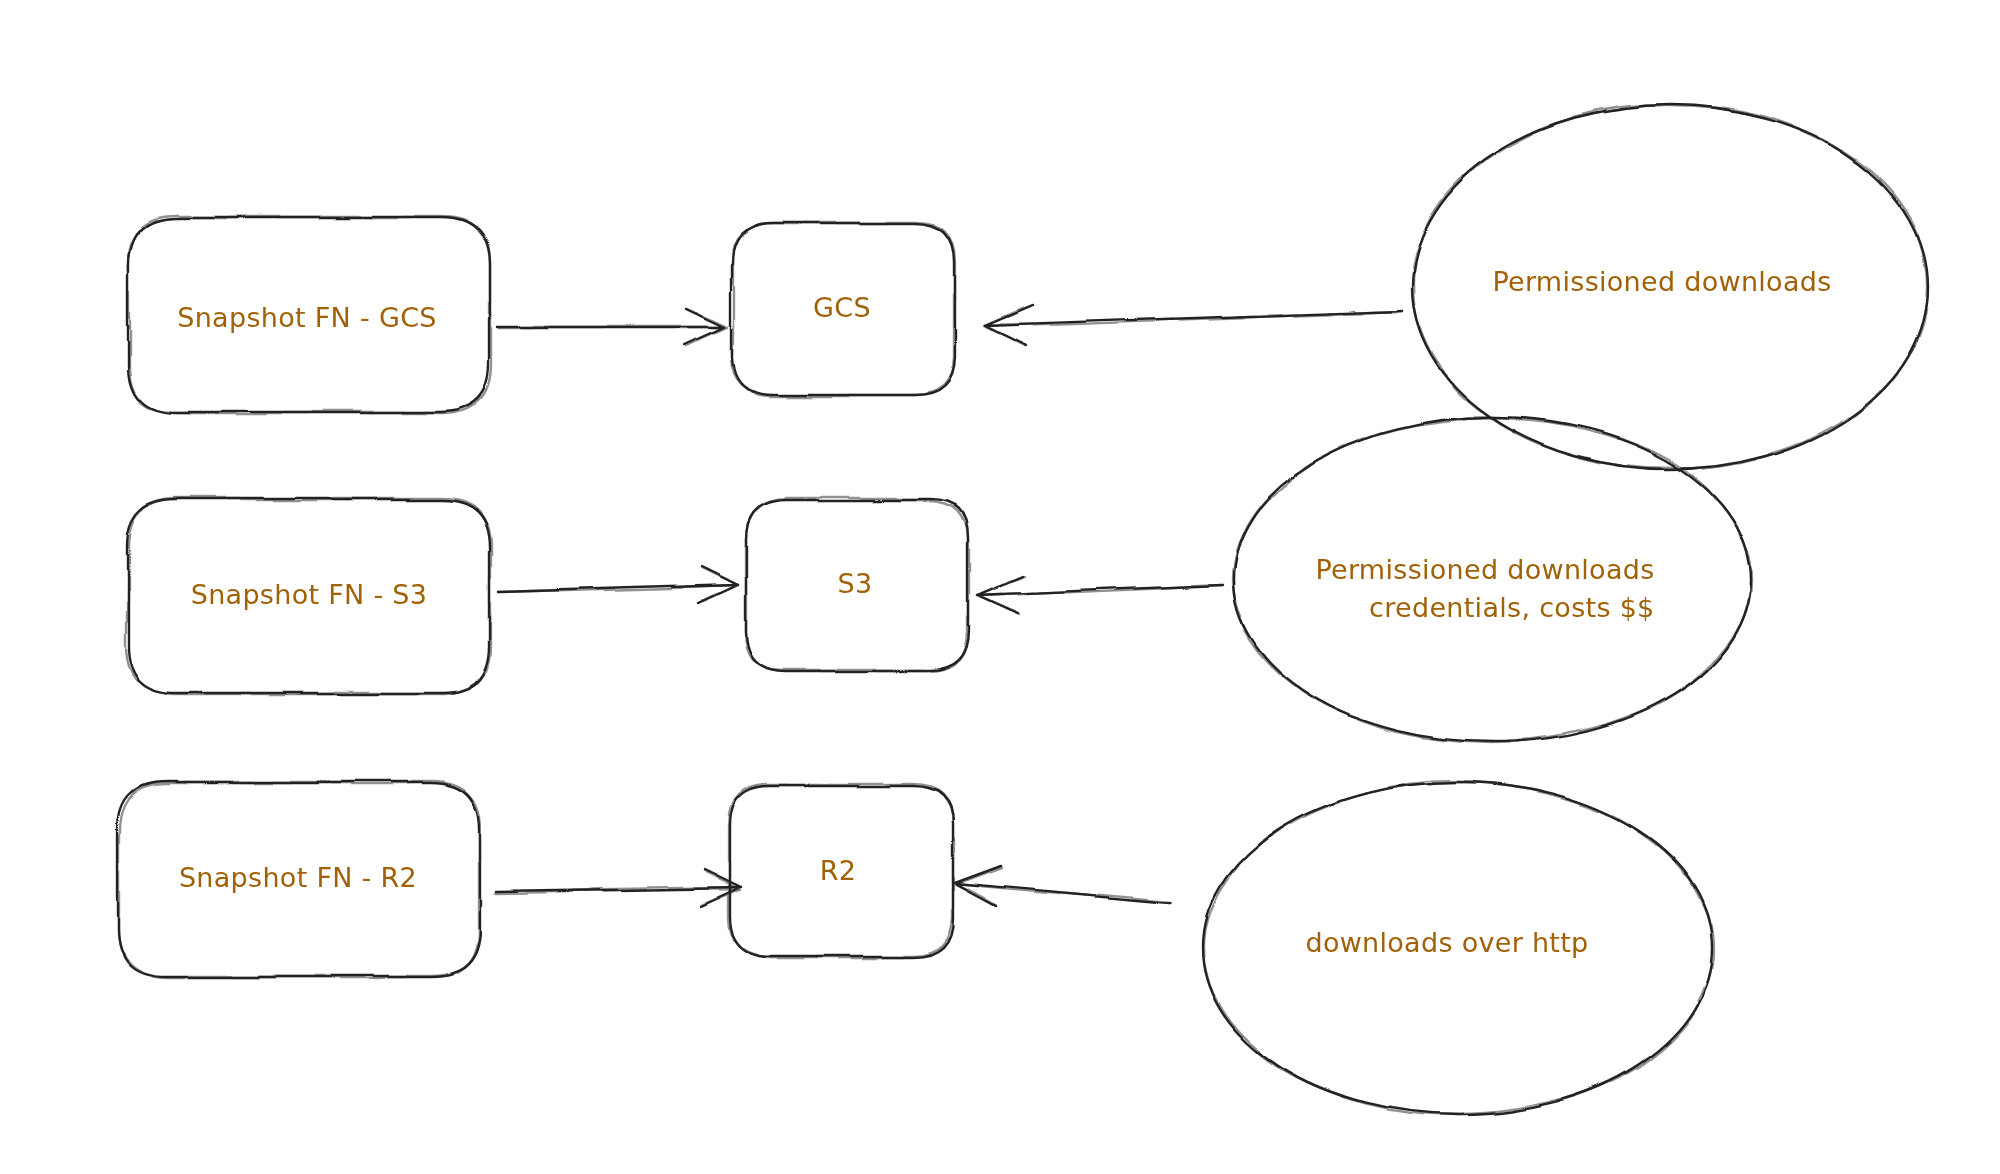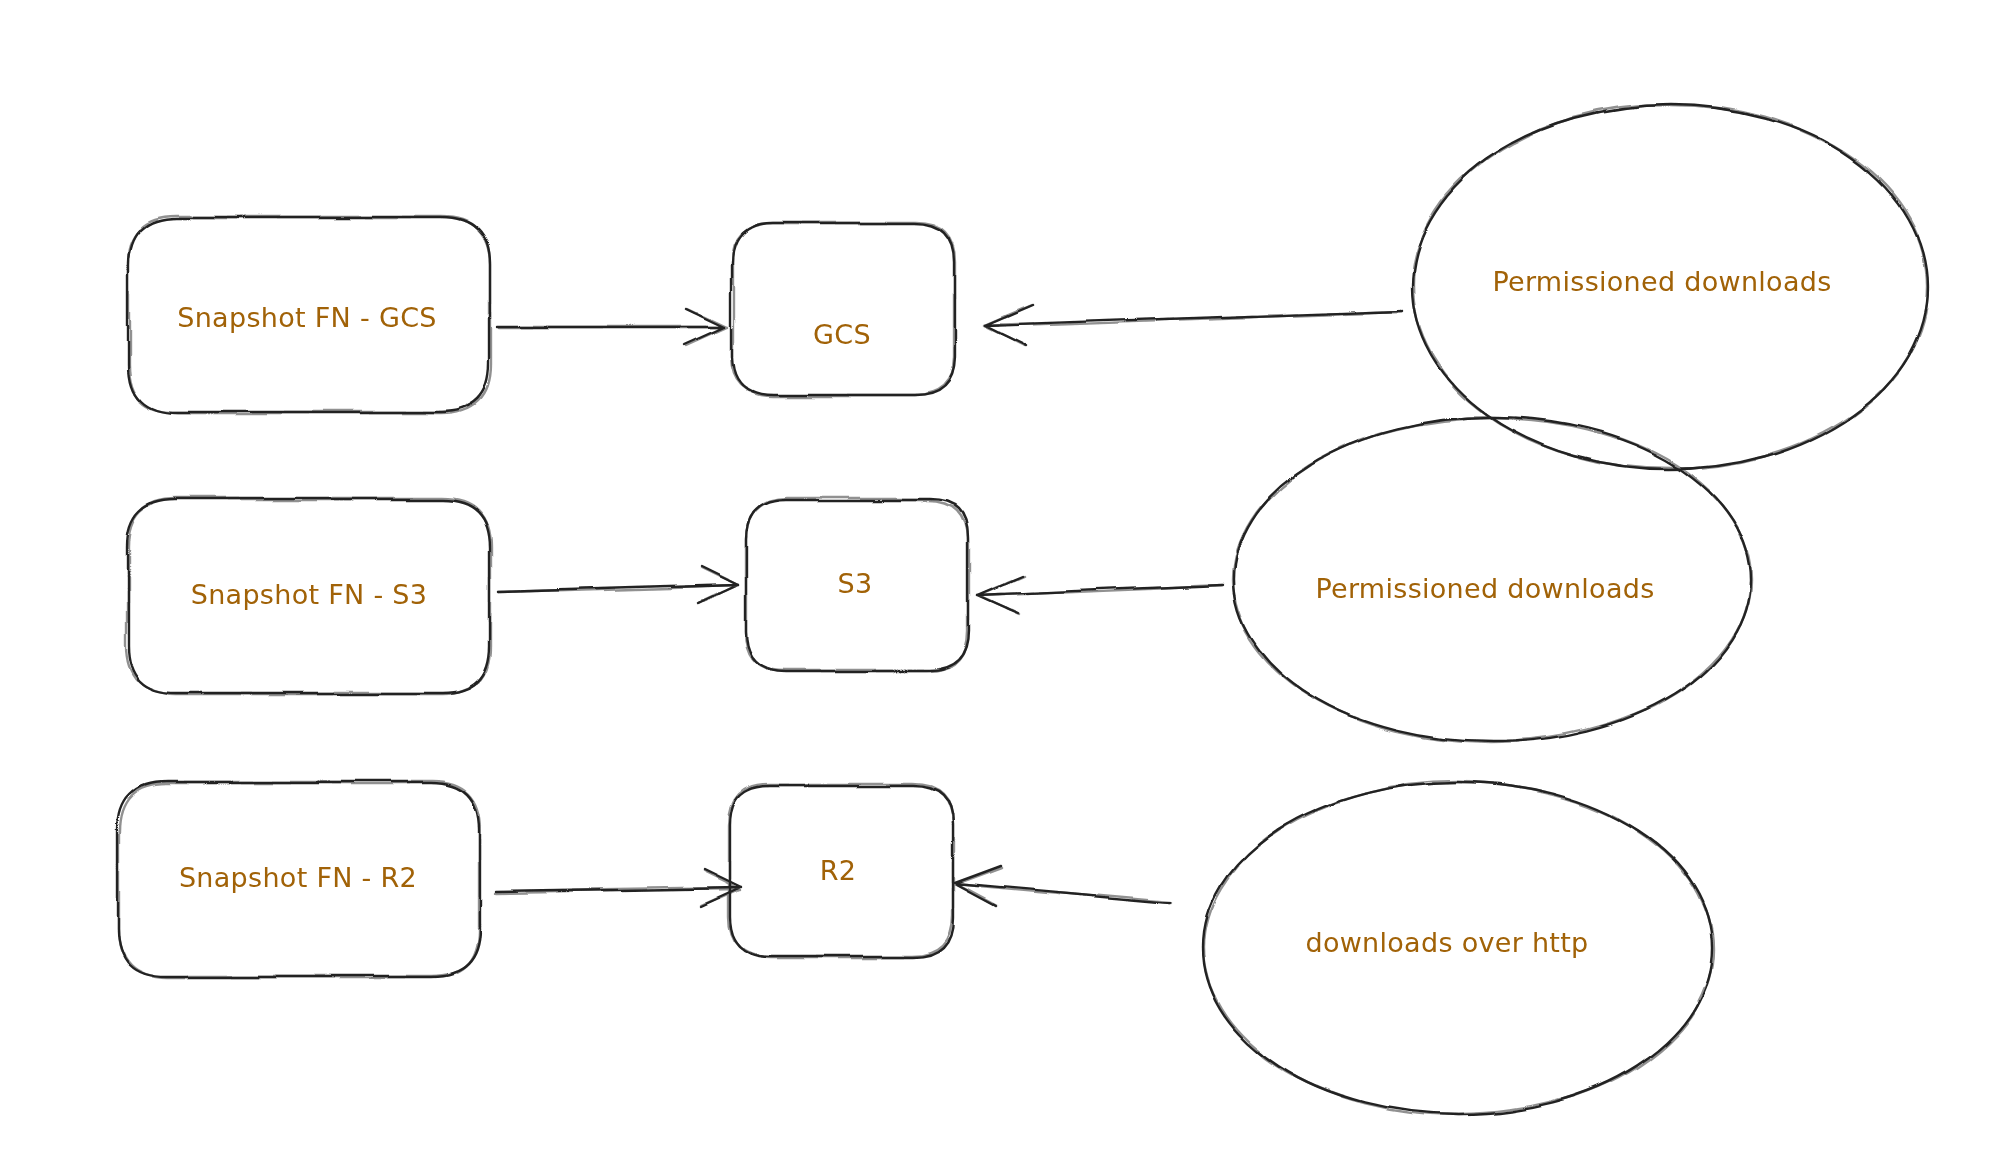--- a/index.html
+++ b/index.html
@@ -73,29 +73,30 @@
         <path class="shape" d="M496 892 L741 888 M704 870 L741 888 M701 906 L741 888"></path>
         <path class="shape" d="M1170 903 L955 884 M1001 867 L955 884 M996 906 L955 884"></path>
       </g>
     </g>
     <g class="layer2" filter="url(#rough2)">
       <use href="#art"></use>
     </g>
   </svg>
 
   <div class="lbl" style="left:307px; top:318px;">Snapshot FN - GCS</div>
-  <div class="lbl" style="left:842px; top:308px;margin-top:27px;">GCS</div>
+  <div class="lbl" style="left:842px; top:308px;">GCS</div>
   <div class="lbl note" style="left:1662px; top:282px;">
     <div>Permissioned downloads</div>
   </div>
 
   <div class="lbl" style="left:309px; top:595px;">Snapshot FN - S3</div>
   <div class="lbl" style="left:855px; top:584px;">S3</div>
   <div class="lbl note" style="left:1485px; top:589px;">
     <div>Permissioned downloads</div>
+    <div>credentials, costs $$</div>
   </div>
 
   <div class="lbl" style="left:298px; top:878px;">Snapshot FN - R2</div>
   <div class="lbl" style="left:838px; top:871px;">R2</div>
   <div class="lbl note" style="left:1447px; top:943px;">
     <div>downloads over http</div>
   </div>
 
 </div>
 

